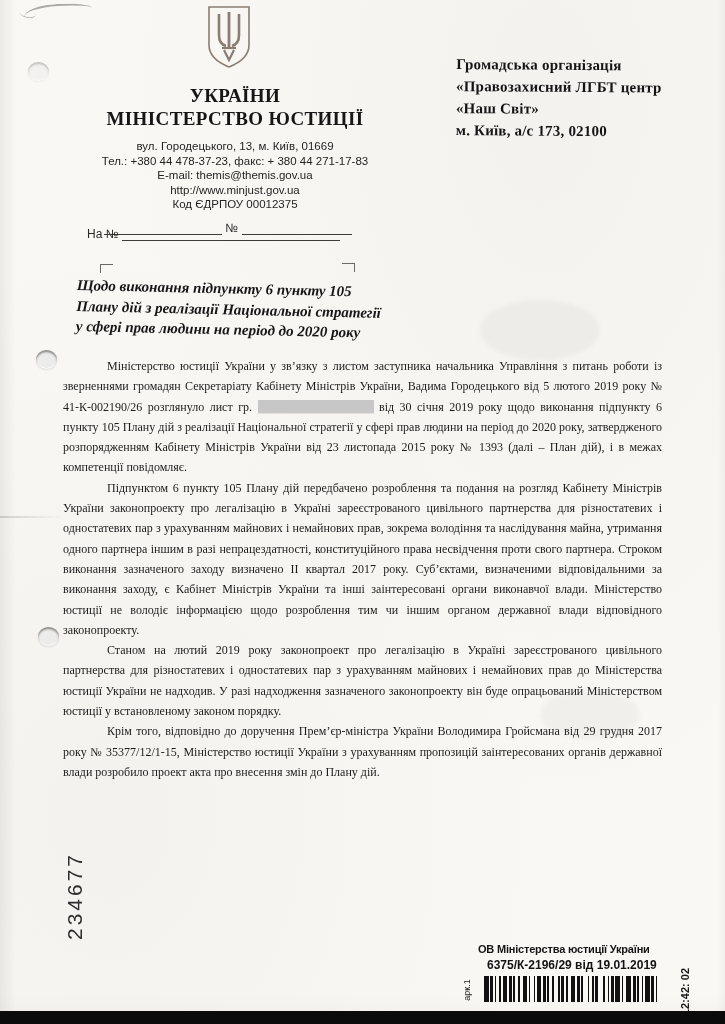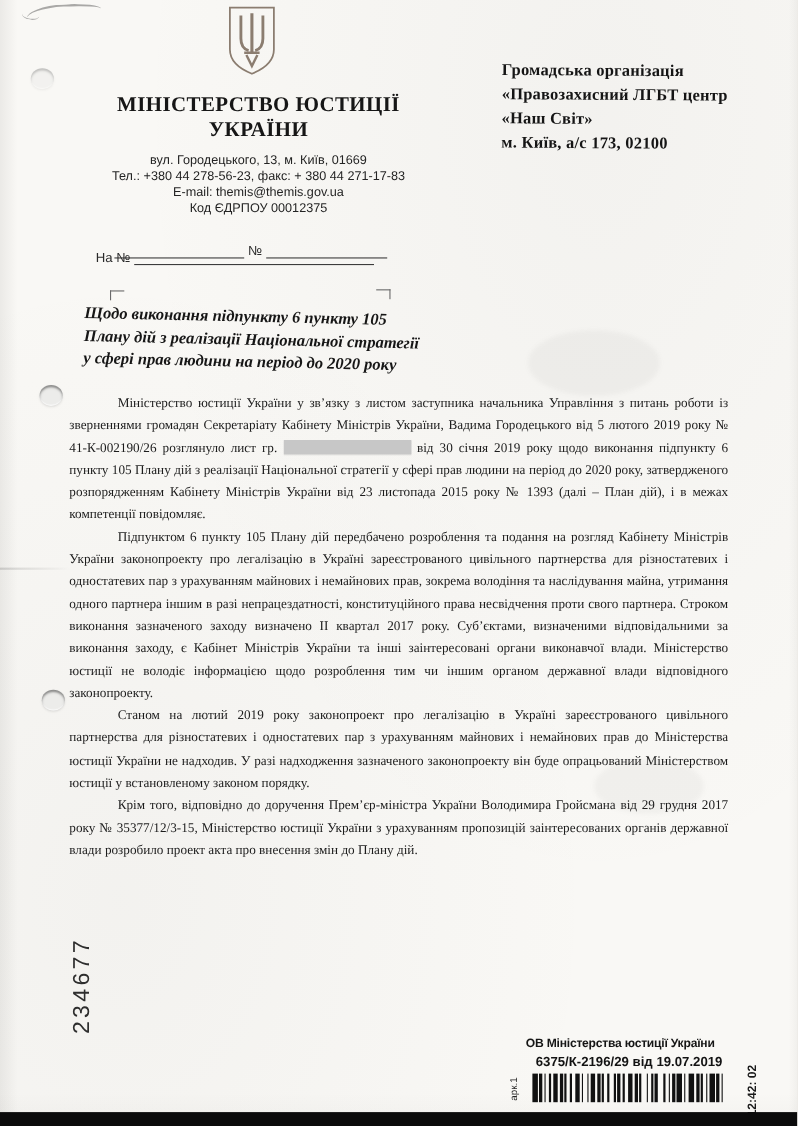--- a/index.html
+++ b/index.html
@@ -85,28 +85,29 @@
   <svg class="emblem" viewBox="0 0 48 66">
     <path d="M4 2 h40 v38 q0 14 -20 22 q-20 -8 -20 -22 z" fill="none" stroke="#8b7d70" stroke-width="1.6"></path>
     <path d="M14 9 v21 q0 9 7 11" fill="none" stroke="#8b7d70" stroke-width="2.6"></path>
     <path d="M34 9 v21 q0 9 -7 11" fill="none" stroke="#8b7d70" stroke-width="2.6"></path>
     <path d="M24 7 v36" fill="none" stroke="#8b7d70" stroke-width="2.8"></path>
     <path d="M17 43 h14" fill="none" stroke="#8b7d70" stroke-width="2.2"></path>
     <path d="M19 45 l5 10 l5 -10" fill="none" stroke="#8b7d70" stroke-width="2.2"></path>
   </svg>
 
   <div class="ministry">
+    <div>УКРАЇНИ</div>
     <div>МІНІСТЕРСТВО ЮСТИЦІЇ</div>
-    <div>УКРАЇНИ</div>
   </div>
 
   <div class="contact">
     <div>вул. Городецького, 13, м. Київ, 01669</div>
-    <div>Тел.: +380 44 278-56-23, факс: + 380 44 271-17-83</div>
+    <div>Тел.: +380 44 478-37-23, факс: + 380 44 271-17-83</div>
     <div>E-mail: themis@themis.gov.ua</div>
+    <div>http://www.minjust.gov.ua</div>
     <div>Код ЄДРПОУ 00012375</div>
   </div>
 
   <div class="recipient">
     <div>Громадська організація</div>
     <div>«Правозахисний ЛГБТ центр</div>
     <div>«Наш Світ»</div>
     <div>м. Київ, а/с 173, 02100</div>
   </div>
 
@@ -125,27 +126,27 @@
   <div class="subject">
     <div>Щодо виконання підпункту 6 пункту 105</div>
     <div>Плану дій з реалізації Національної стратегії</div>
     <div>у сфері прав людини на період до 2020 року</div>
   </div>
 
   <div class="body">
     <p><span>Міністерство юстиції України у зв’язку з листом заступника начальника Управління з питань роботи із зверненнями громадян Секретаріату Кабінету Міністрів України, Вадима Городецького від 5 лютого 2019 року № 41-К-002190/26 розглянуло лист гр.</span>&nbsp;<span class="redaction"></span>&nbsp;<span>від 30 січня 2019 року щодо виконання підпункту 6 пункту 105 Плану дій з реалізації Національної стратегії у сфері прав людини на період до 2020 року, затвердженого розпорядженням Кабінету Міністрів України від 23 листопада 2015 року № 1393 (далі – План дій), і в межах компетенції повідомляє.</span></p>
     <p>Підпунктом 6 пункту 105 Плану дій передбачено розроблення та подання на розгляд Кабінету Міністрів України законопроекту про легалізацію в Україні зареєстрованого цивільного партнерства для різностатевих і одностатевих пар з урахуванням майнових і немайнових прав, зокрема володіння та наслідування майна, утримання одного партнера іншим в разі непрацездатності, конституційного права несвідчення проти свого партнера. Строком виконання зазначеного заходу визначено ІІ квартал 2017 року. Суб’єктами, визначеними відповідальними за виконання заходу, є Кабінет Міністрів України та інші заінтересовані органи виконавчої влади. Міністерство юстиції не володіє інформацією щодо розроблення тим чи іншим органом державної влади відповідного законопроекту.</p>
     <p>Станом на лютий 2019 року законопроект про легалізацію в Україні зареєстрованого цивільного партнерства для різностатевих і одностатевих пар з урахуванням майнових і немайнових прав до Міністерства юстиції України не надходив. У разі надходження зазначеного законопроекту він буде опрацьований Міністерством юстиції у встановленому законом порядку.</p>
-    <p>Крім того, відповідно до доручення Прем’єр-міністра України Володимира Гройсмана від 29 грудня 2017 року № 35377/12/3-15, Міністерство юстиції України з урахуванням пропозицій заінтересованих органів державної влади розробило проект акта про внесення змін до Плану дій.</p>
+    <p>Крім того, відповідно до доручення Прем’єр-міністра України Володимира Гройсмана від 29 грудня 2017 року № 35377/12/1-15, Міністерство юстиції України з урахуванням пропозицій заінтересованих органів державної влади розробило проект акта про внесення змін до Плану дій.</p>
   </div>
 
   <div class="margin-num">234677</div>
 
   <div class="stamp-org">ОВ Міністерства юстиції України</div>
-  <div class="stamp-reg">6375/К-2196/29 від 19.07.2019</div>
+  <div class="stamp-reg">6375/К-2196/29 від 19.01.2019</div>
   <div class="barcode" id="barcode">
       <div class="ink" style="width: 4.65px;"></div>
       <div style="width: 1.55px;"></div>
       <div class="ink" style="width: 3.1px;"></div>
       <div style="width: 1.55px;"></div>
       <div class="ink" style="width: 1.55px;"></div>
       <div style="width: 3.1px;"></div>
       <div class="ink" style="width: 1.55px;"></div>
       <div style="width: 1.55px;"></div>
       <div class="ink" style="width: 4.65px;"></div>

